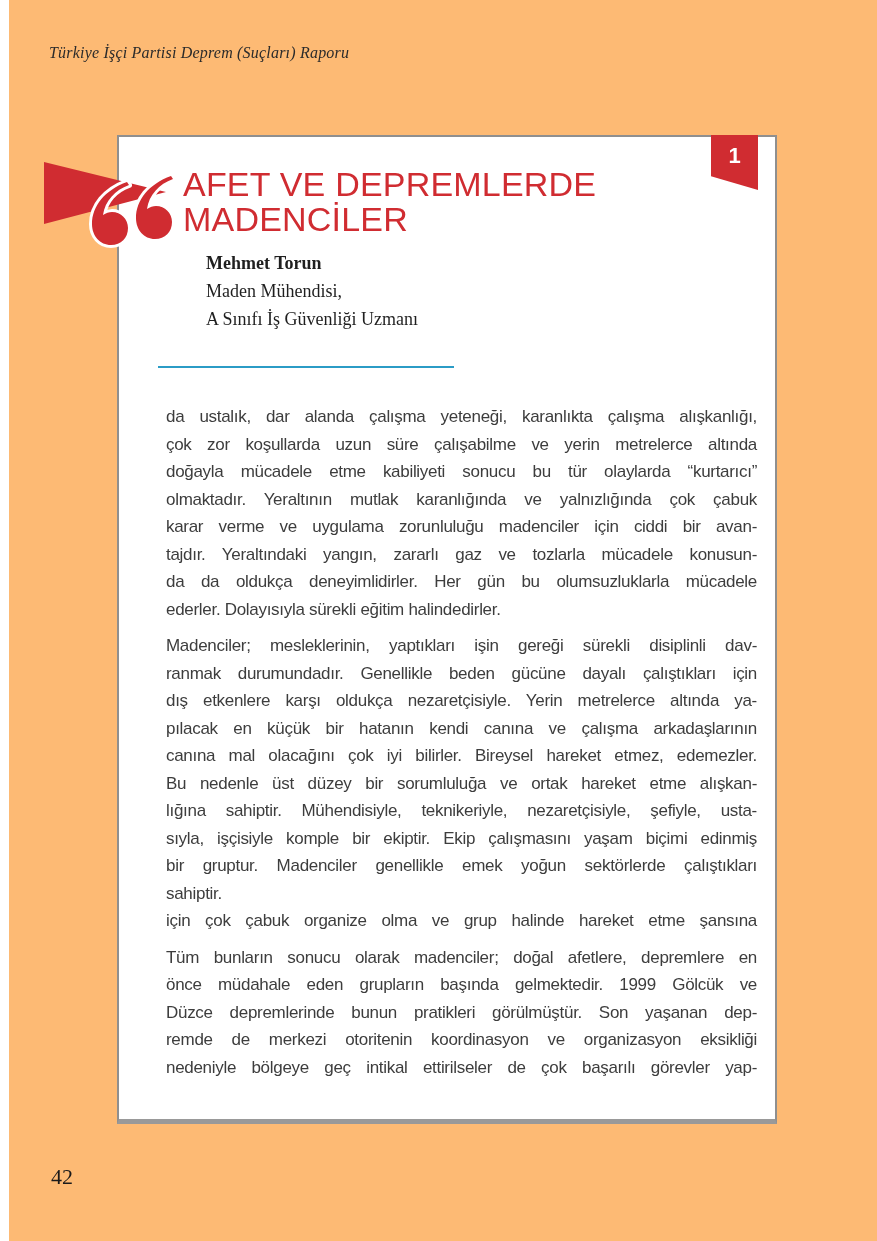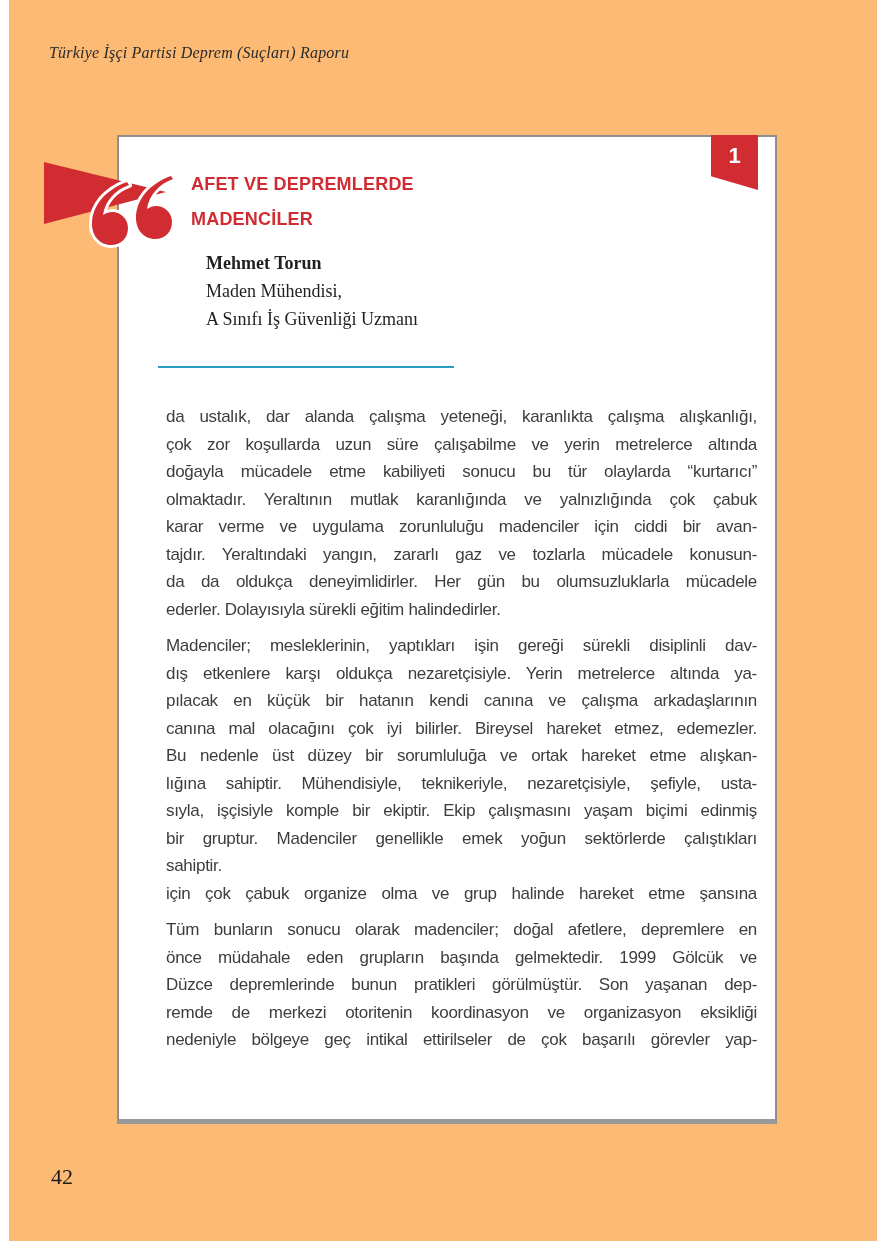--- a/index.html
+++ b/index.html
@@ -57,25 +57,25 @@
   }
   .flag-decoration {
     position: absolute;
     left: -75px;
     top: 13px;
     width: 135px;
     height: 105px;
   }
   .chapter-title {
     position: absolute;
-    left: 72px;
+    left: 64px;
     top: 30px;
     color: var(--accent_red);
-    font-weight: bold;
-    font-size: 18px;
+    font-weight: normal;
+    font-size: 34px;
     line-height: 35px;
     letter-spacing: 0.2px;
   }
   .author-block {
     position: absolute;
     left: 87px;
     top: 112px;
     font-family: "Liberation Serif", serif;
     font-size: 18px;
     line-height: 28px;
@@ -156,20 +156,21 @@
           <div class="line">çok zor koşullarda uzun süre çalışabilme ve yerin metrelerce altında</div>
           <div class="line">doğayla mücadele etme kabiliyeti sonucu bu tür olaylarda “kurtarıcı”</div>
           <div class="line">olmaktadır. Yeraltının mutlak karanlığında ve yalnızlığında çok çabuk</div>
           <div class="line">karar verme ve uygulama zorunluluğu madenciler için ciddi bir avan-</div>
           <div class="line">tajdır. Yeraltındaki yangın, zararlı gaz ve tozlarla mücadele konusun-</div>
           <div class="line">da da oldukça deneyimlidirler. Her gün bu olumsuzluklarla mücadele</div>
           <div class="line para-last">ederler. Dolayısıyla sürekli eğitim halindedirler.</div>
         </div>
         <div class="para">
           <div class="line">Madenciler; mesleklerinin, yaptıkları işin gereği sürekli disiplinli dav-</div>
+          <div class="line">ranmak durumundadır. Genellikle beden gücüne dayalı çalıştıkları için</div>
           <div class="line">dış etkenlere karşı oldukça nezaretçisiyle. Yerin metrelerce altında ya-</div>
           <div class="line">pılacak en küçük bir hatanın kendi canına ve çalışma arkadaşlarının</div>
           <div class="line">canına mal olacağını çok iyi bilirler. Bireysel hareket etmez, edemezler.</div>
           <div class="line">Bu nedenle üst düzey bir sorumluluğa ve ortak hareket etme alışkan-</div>
           <div class="line">lığına sahiptir. Mühendisiyle, teknikeriyle, nezaretçisiyle, şefiyle, usta-</div>
           <div class="line">sıyla, işçisiyle komple bir ekiptir. Ekip çalışmasını yaşam biçimi edinmiş</div>
           <div class="line">bir gruptur. Madenciler genellikle emek yoğun sektörlerde çalıştıkları</div>
           <div class="line para-last">sahiptir.</div>
           <div class="line">için çok çabuk organize olma ve grup halinde hareket etme şansına</div>
         </div>

